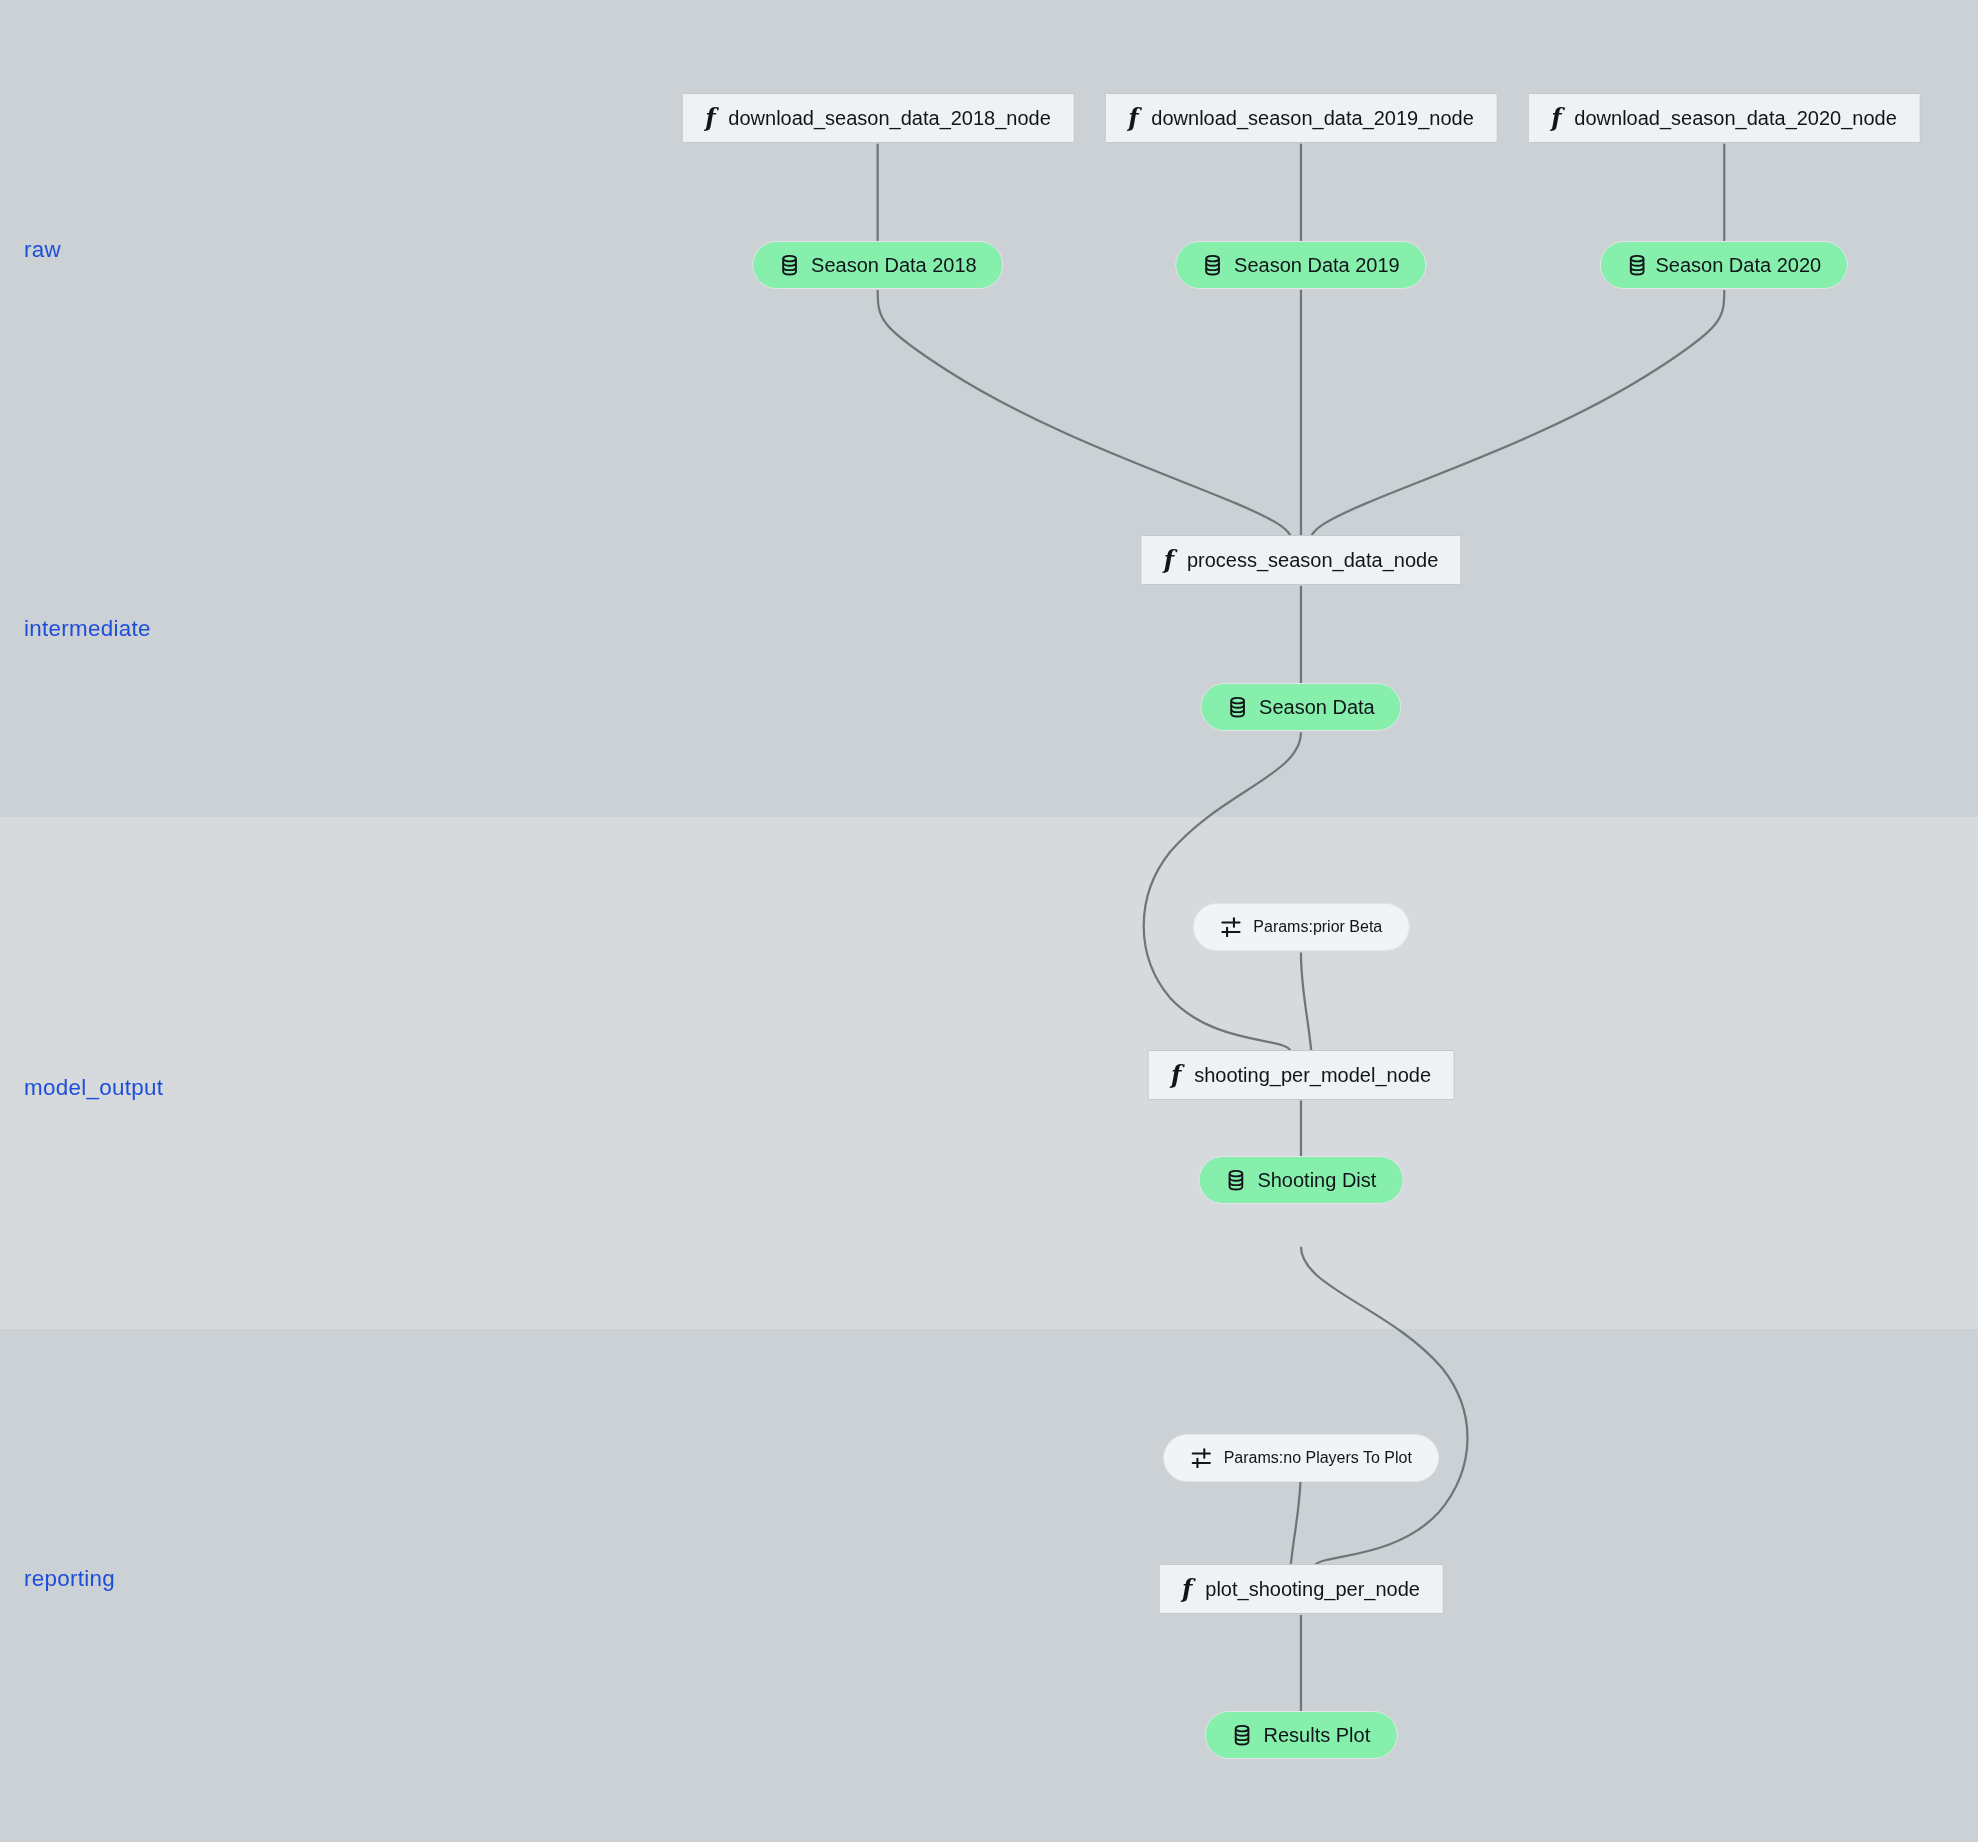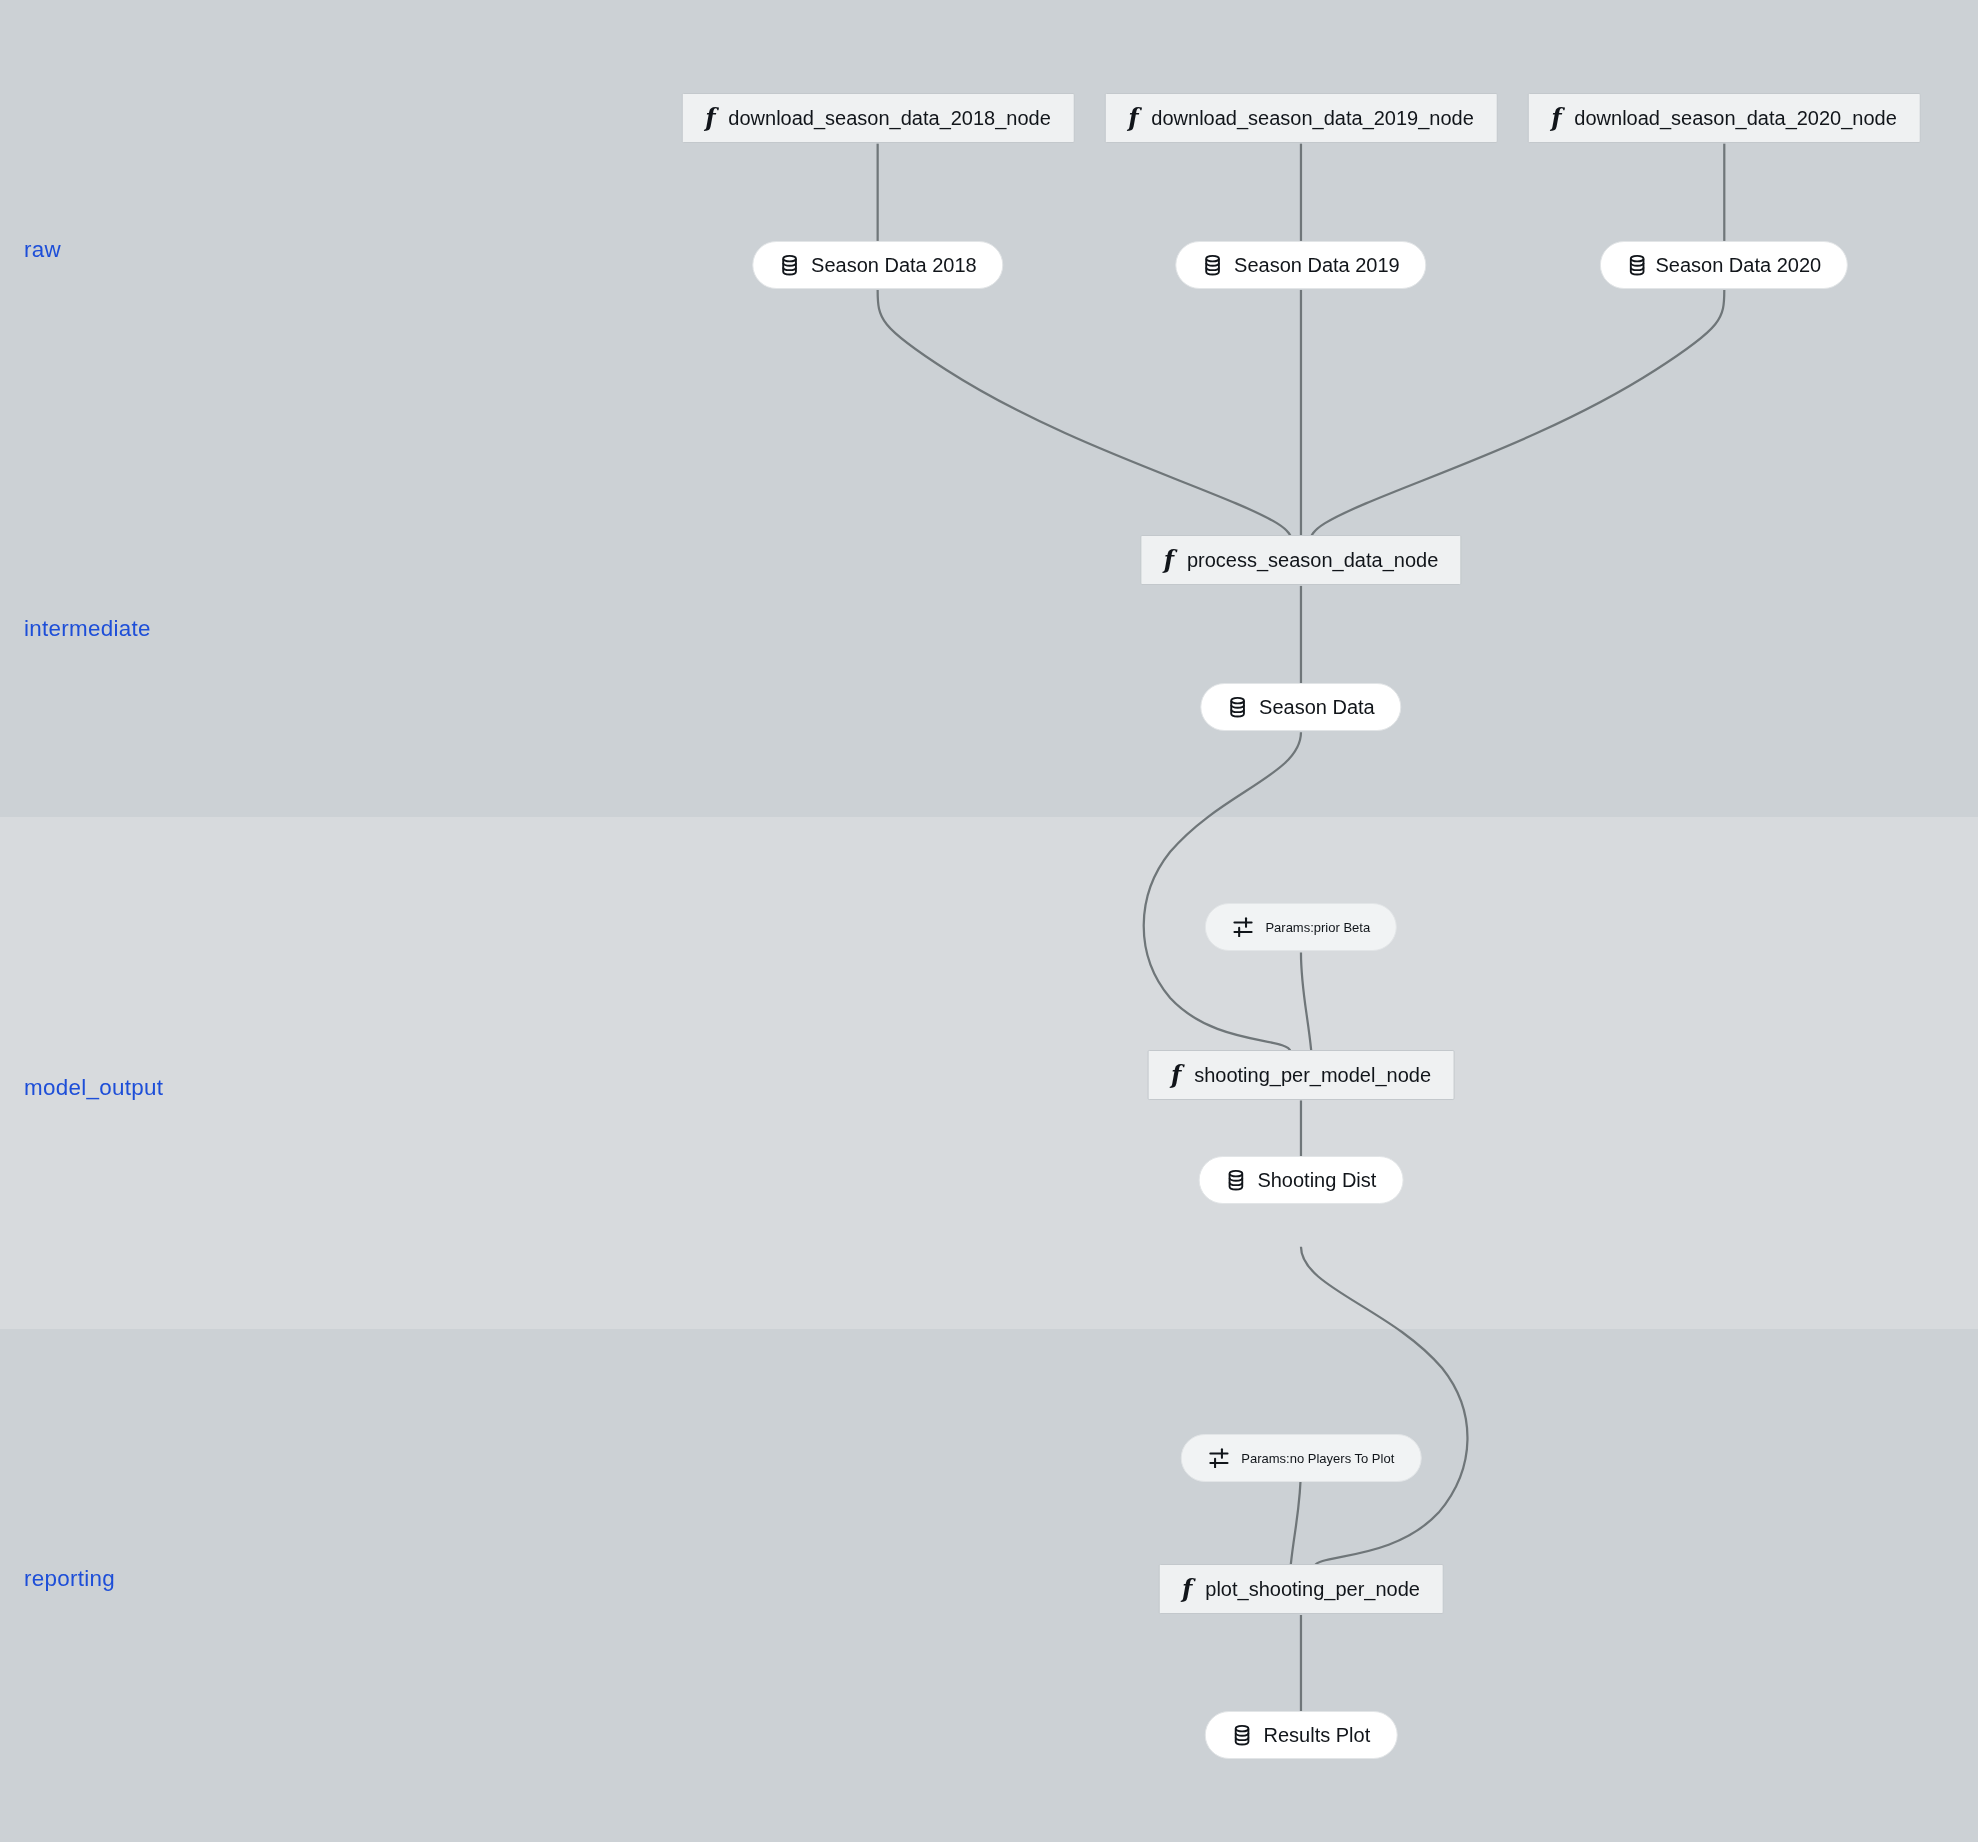--- a/index.html
+++ b/index.html
@@ -63,34 +63,34 @@
   }
   .node-task {
     background: #eff1f2;
     border: 0.9px solid #c3c8cc;
     border-radius: 1.7px;
     height: 50px;
     padding: 0 22.4px;
     font-size: 20px;
   }
   .node-data {
-    background: #ffffff;
+    background: #86efac;
     border: 0.9px solid #e2e5e7;
     border-radius: 34px;
     height: 48px;
     padding: 0 26px;
     font-size: 20px;
   }
   .node-params {
     background: #f1f3f4;
     border: 0.9px solid #e2e5e7;
     border-radius: 34px;
     height: 48px;
     padding: 0 26px;
-    font-size: 13px;
+    font-size: 16px;
   }
   .node-label { line-height: 1; }
 
   .icon {
     display: inline-flex;
     align-items: center;
     justify-content: center;
     flex: 0 0 auto;
   }
   .icon svg { display: block; }

